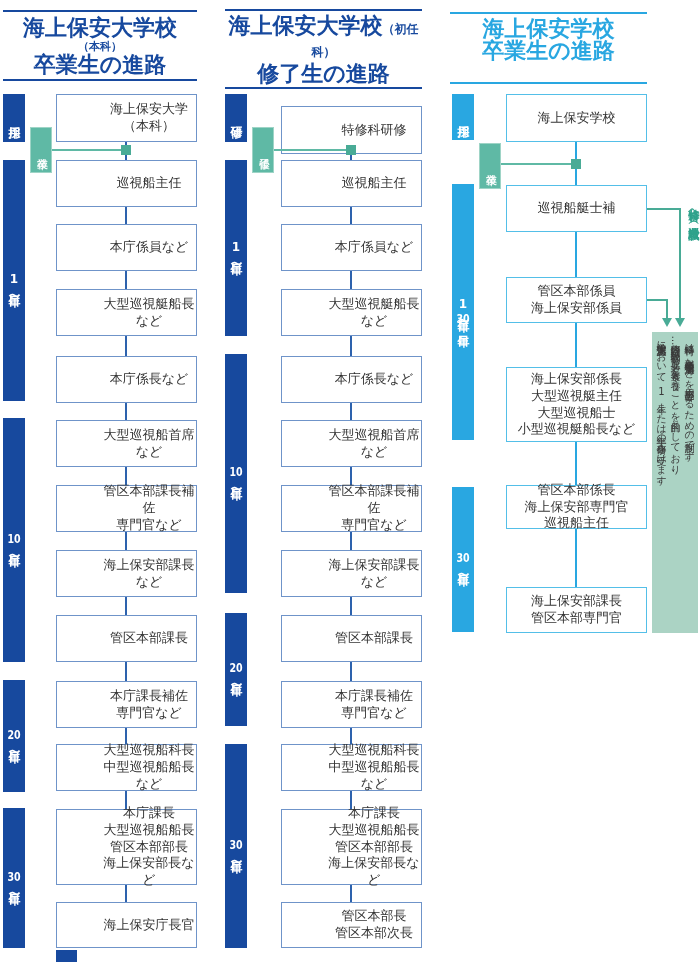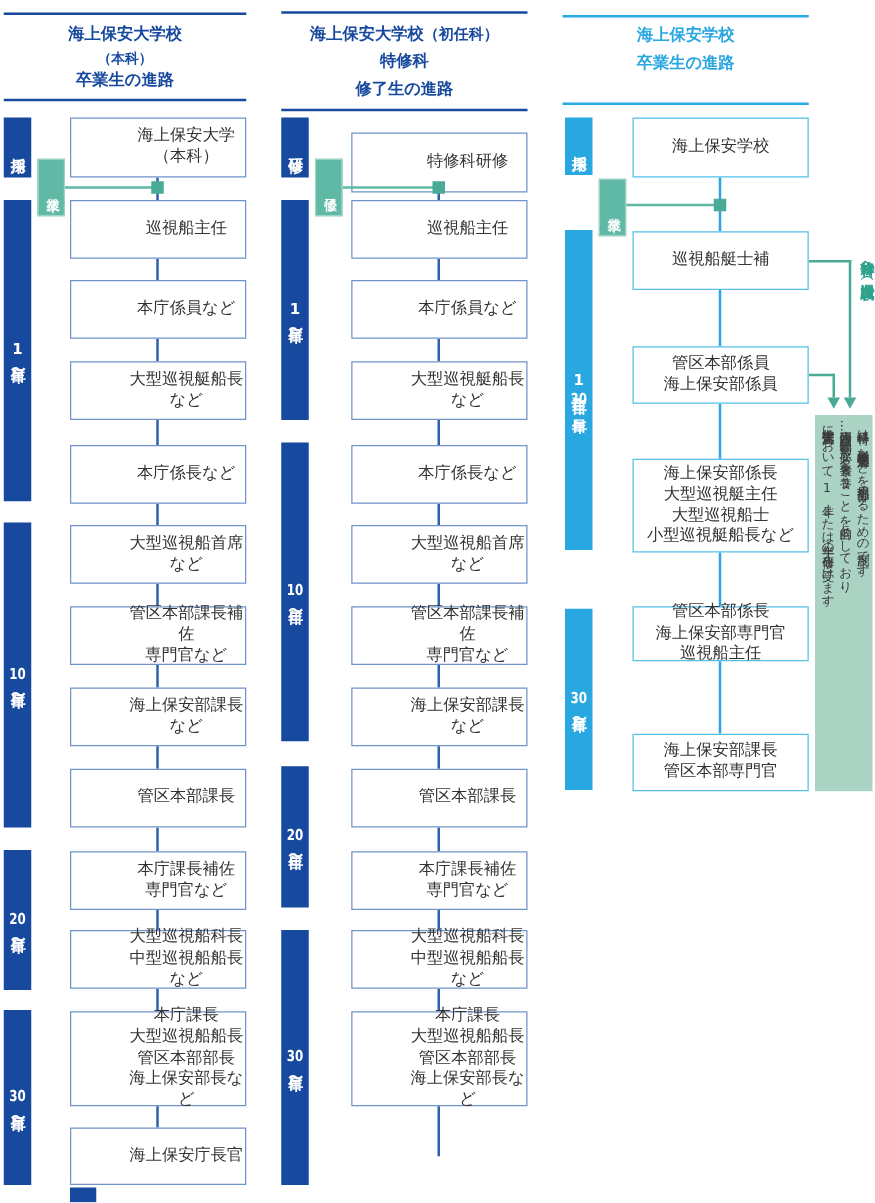--- a/index.html
+++ b/index.html
@@ -4,21 +4,21 @@
 <style>
   html,body{margin:0;padding:0;background:#fff;}
   body{width:700px;height:962px;position:relative;font-family:"DejaVu Sans","Liberation Sans",sans-serif;color:#333;}
   .stage{position:absolute;left:0;top:0;width:700px;height:962px;overflow:hidden;background:#fff;}
   .rule{position:absolute;height:2px;}
   .rule.c12{background:#17499e;}
   .rule.c3{background:#29a7e1;}
   .title{position:absolute;text-align:center;font-weight:bold;line-height:22px;}
   .title.c12{color:#17499e;}
   .title.c3{color:#29a7e1;}
-  .t-lg{font-size:13px;}
+  .t-lg{font-size:22px;}
   .t-sm{font-size:11px;font-weight:bold;line-height:15px;}
   .t-sub{font-size:12px;}
   .tbar{position:absolute;width:22px;color:#fff;display:flex;align-items:center;justify-content:center;
         writing-mode:vertical-rl;text-orientation:upright;font-size:12px;font-weight:bold;letter-spacing:1px;z-index:2;}
   .tbar.c12{background:#17499e;}
   .tbar.c3{background:#29a7e1;}
   .tcy{text-combine-upright:all;}
   .spine{position:absolute;width:2px;z-index:0;}
   .spine.c12{background:#2d62ad;}
   .spine.c3{background:#29a7e1;}
@@ -81,21 +81,20 @@
 海上保安部長など</div>
   <div class="node c12" style="left:56px;top:902px;height:46px;">海上保安庁長官</div>
 
   <div class="tagline" style="left:52px;top:149px;width:71px;"></div>
   <div class="sq" style="left:121px;top:145px;"></div>
   <div class="tag" style="left:30px;top:127px;height:46px;">卒業後</div>
 
   <div class="rule c12" style="left:225px;top:9px;width:197px;"></div>
   <div class="title c12" style="left:225px;top:15px;width:197px;">
     <div><span class="t-lg">海上保安大学校</span><span class="t-sub">（初任科）</span></div>
-    <div class="t-lg">特修科</div>
     <div class="t-lg">修了生の進路</div>
   </div>
   <div class="rule c12" style="left:225px;top:87px;width:197px;"></div>
 
   <div class="spine c12" style="left:350px;top:118px;height:807px;"></div>
 
   <div class="tbar c12 js-tcy" style="left:225px;top:94px;height:48px;">研修</div>
   <div class="tbar c12 js-tcy" style="left:225px;top:160px;height:176px;"><span class="tcy">1</span>年目〜</div>
   <div class="tbar c12 js-tcy" style="left:225px;top:354px;height:239px;"><span class="tcy">10</span>年目〜</div>
   <div class="tbar c12 js-tcy" style="left:225px;top:613px;height:113px;"><span class="tcy">20</span>年目〜</div>
@@ -112,20 +111,22 @@
   <div class="node c12" style="left:281px;top:550px;height:47px;">海上保安部課長など</div>
   <div class="node c12" style="left:281px;top:615px;height:47px;">管区本部課長</div>
   <div class="node c12" style="left:281px;top:681px;height:47px;">本庁課長補佐
 専門官など</div>
   <div class="node c12" style="left:281px;top:744px;height:47px;">大型巡視船科長
 中型巡視船船長など</div>
   <div class="node c12" style="left:281px;top:809px;height:76px;">本庁課長
 大型巡視船船長
 管区本部部長
 海上保安部長など</div>
+  <div class="node c12" style="left:281px;top:902px;height:46px;">管区本部長
+管区本部次長</div>
 
   <div class="tagline" style="left:274px;top:149px;width:74px;"></div>
   <div class="sq" style="left:346px;top:145px;"></div>
   <div class="tag" style="left:252px;top:127px;height:46px;">修了後</div>
 
   <div class="rule c3" style="left:450px;top:12px;width:197px;"></div>
   <div class="title c3" style="left:450px;top:18px;width:197px;">
     <div class="t-lg">海上保安学校</div>
     <div class="t-lg">卒業生の進路</div>
   </div>

